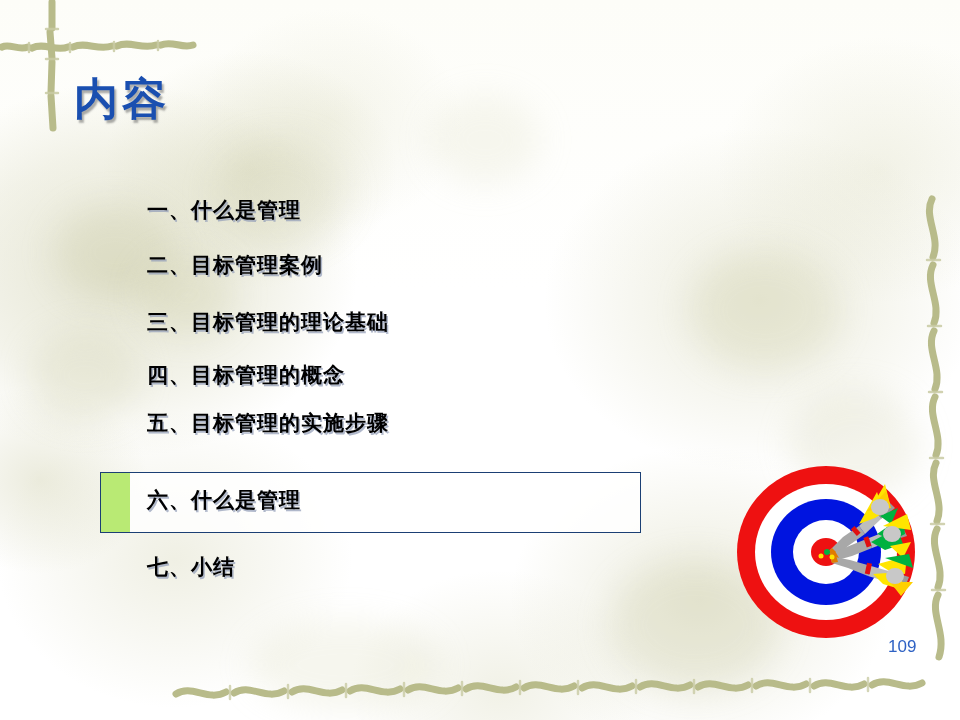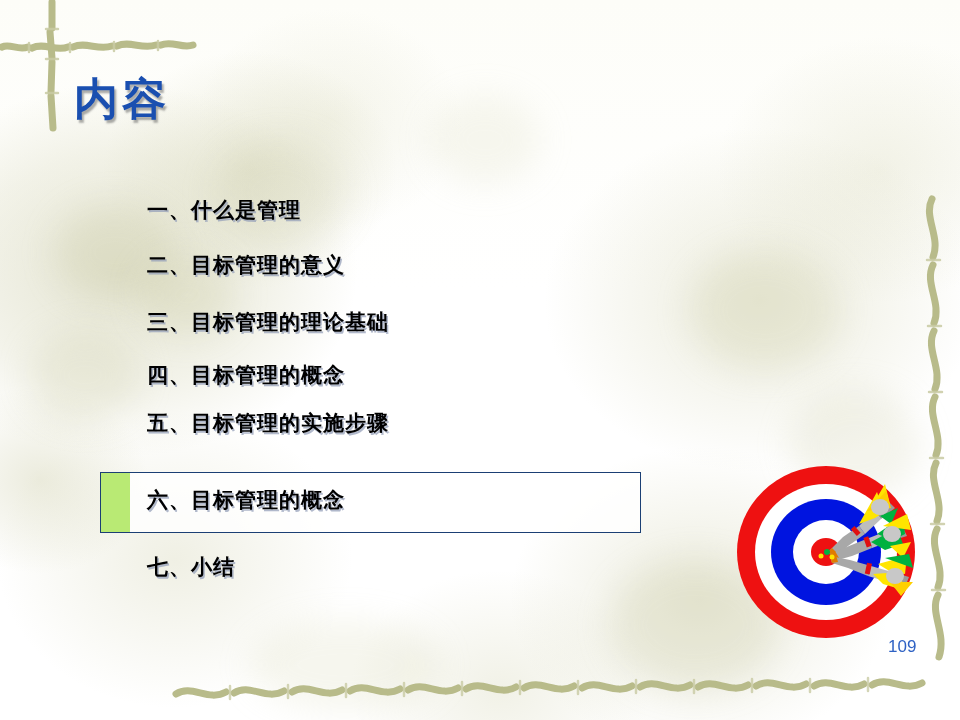--- a/index.html
+++ b/index.html
@@ -236,25 +236,25 @@
     </g>
   </svg>
 
   <div id="title">内容</div>
 
   <div id="highlight-box"></div>
   <div id="highlight-bar"></div>
 
   <div id="agenda">
     <div class="agenda-item" style="top:0px">一、什么是管理</div>
-    <div class="agenda-item" style="top:55px">二、目标管理的意义</div>
+    <div class="agenda-item" style="top:55px">二、目标管理案例</div>
     <div class="agenda-item" style="top:112px">三、目标管理的理论基础</div>
     <div class="agenda-item" style="top:165px">四、目标管理的概念</div>
     <div class="agenda-item" style="top:213px">五、目标管理的实施步骤</div>
-    <div class="agenda-item" style="top:290px">六、目标管理的概念</div>
+    <div class="agenda-item" style="top:290px">六、什么是管理</div>
     <div class="agenda-item" style="top:357px">七、小结</div>
   </div>
 
   <svg id="dartboard" viewBox="0 0 182 180">
 
     <ellipse cx="91" cy="88" rx="89" ry="86" fill="#ee1111"></ellipse>
     <ellipse cx="91" cy="88" rx="71" ry="68" fill="#ffffff"></ellipse>
     <ellipse cx="91" cy="88" rx="55" ry="53" fill="#0014e0"></ellipse>
     <ellipse cx="91" cy="88" rx="33" ry="32" fill="#ffffff"></ellipse>
     <ellipse cx="91" cy="88" rx="15" ry="14" fill="#ee1111"></ellipse>

